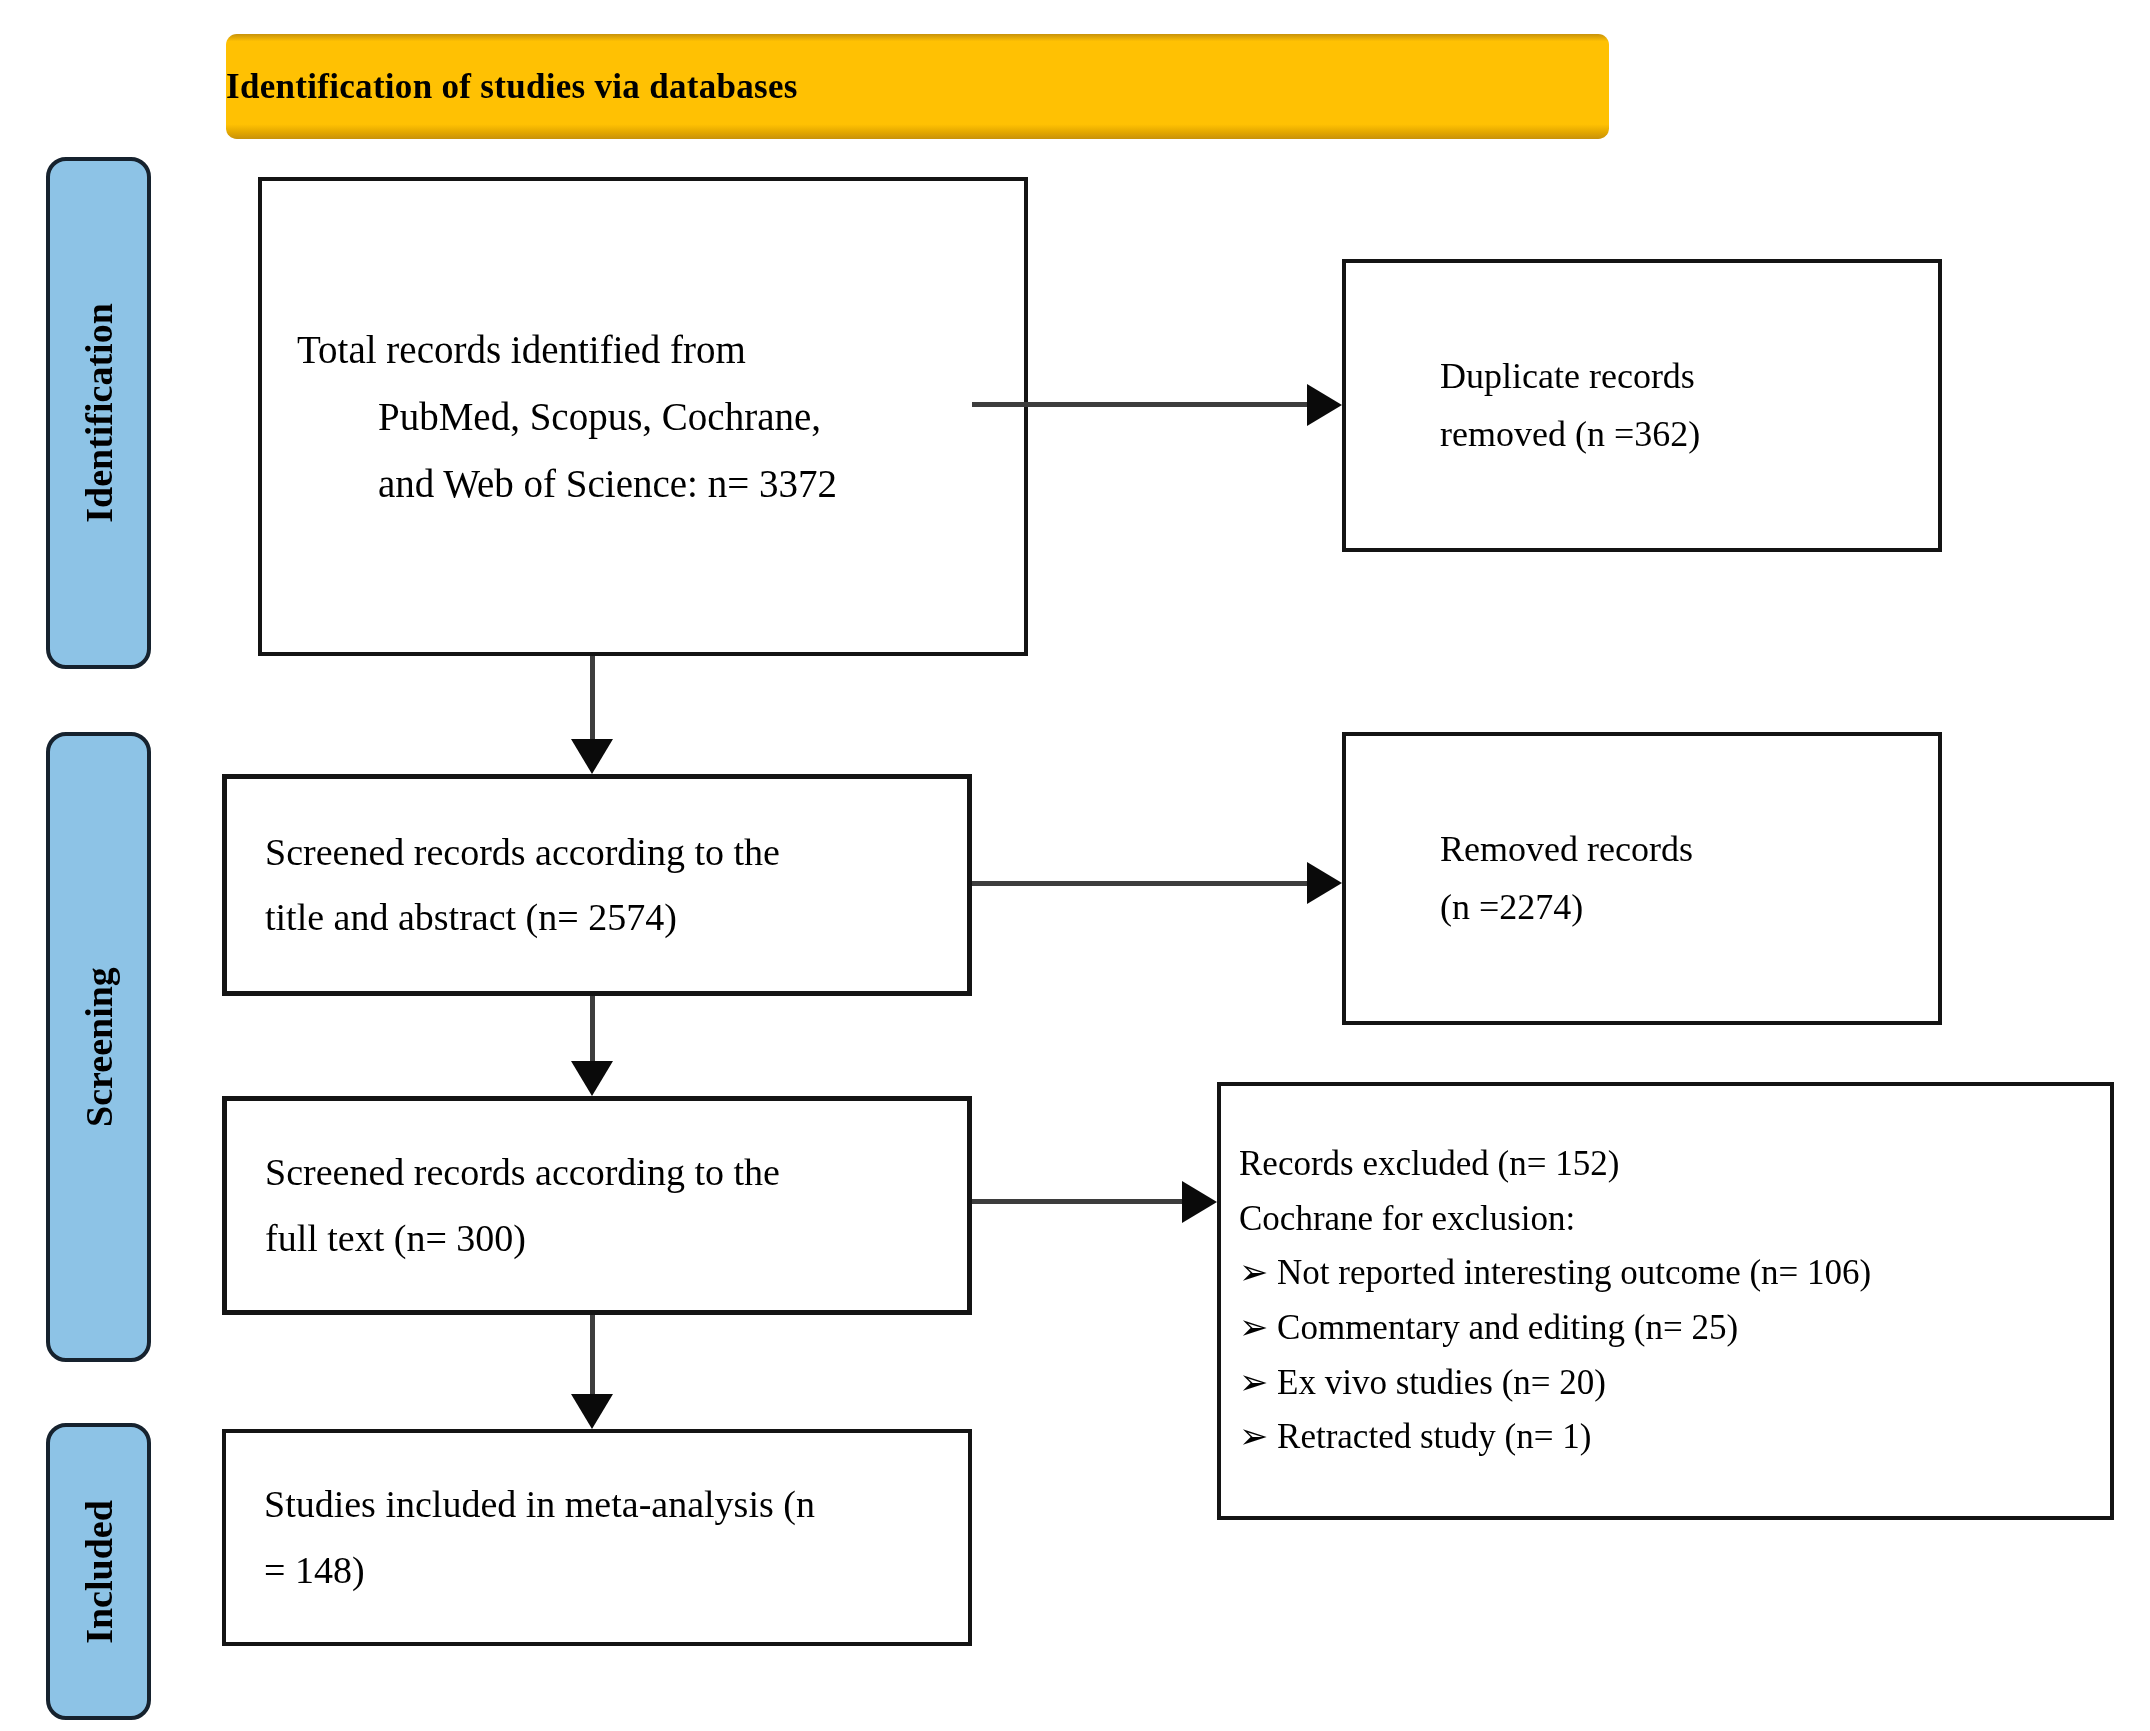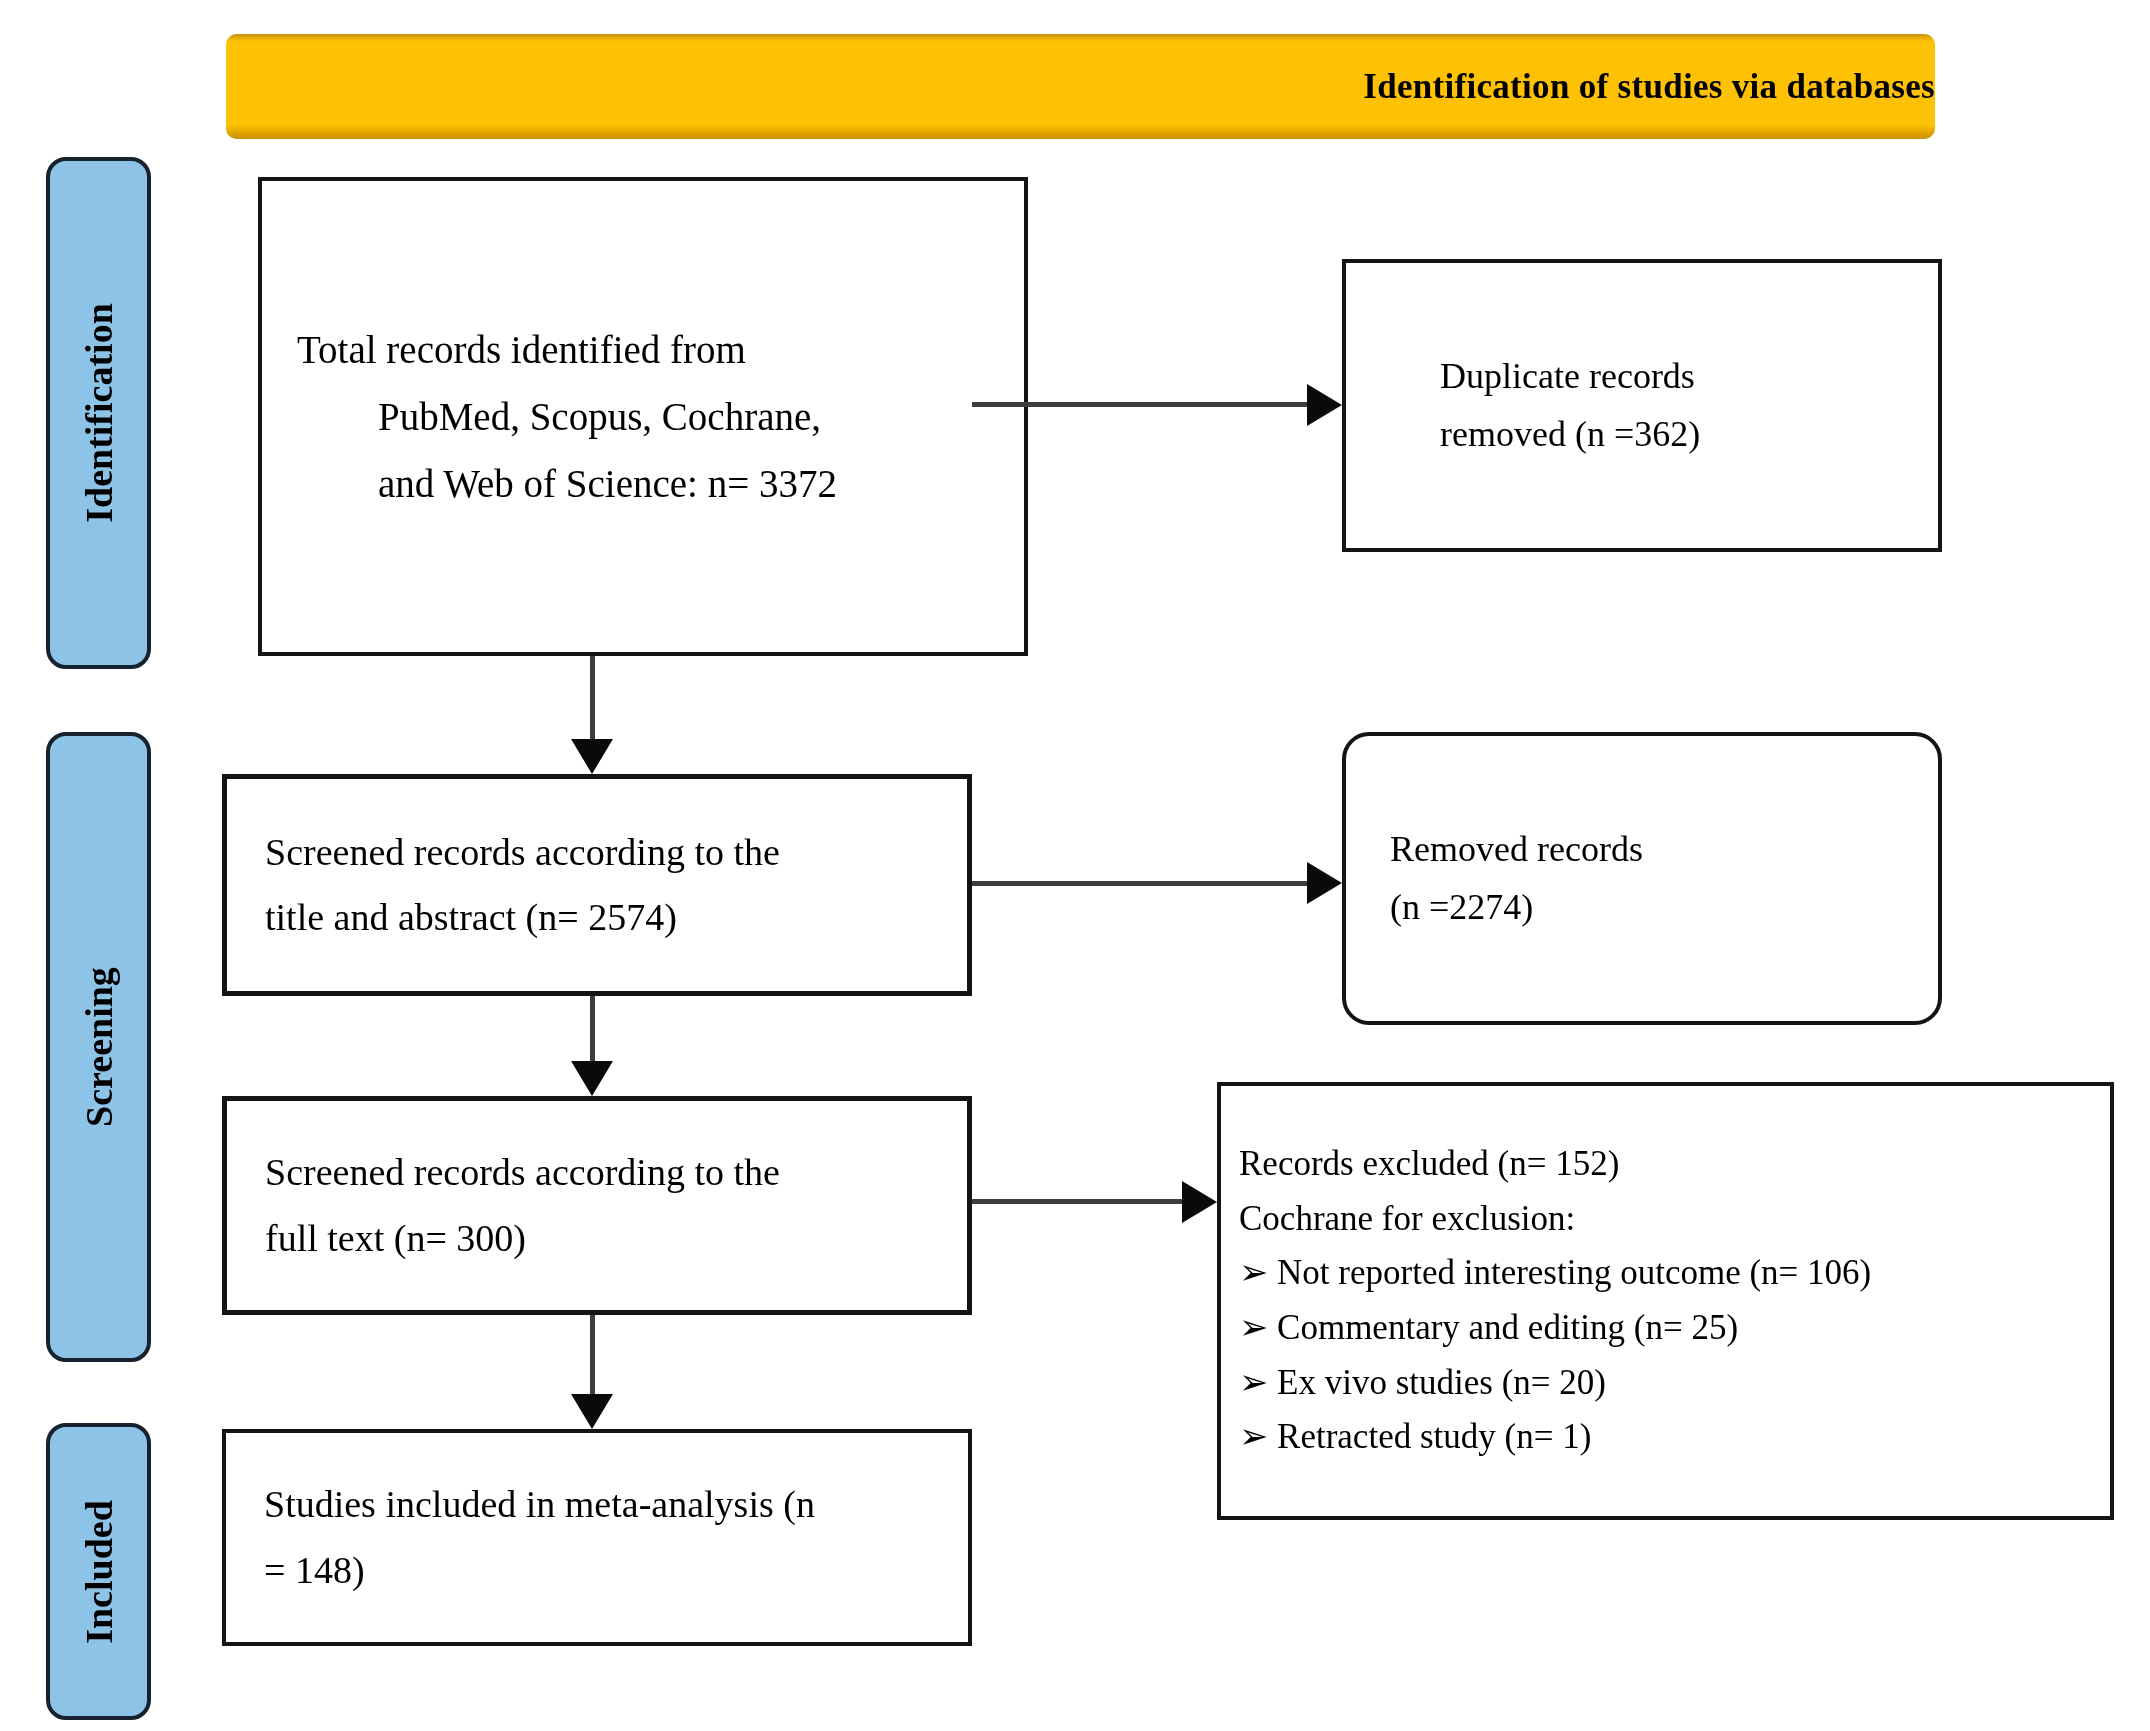--- a/index.html
+++ b/index.html
@@ -12,29 +12,29 @@
     height: 1731px;
     position: relative;
     overflow: hidden;
     font-family: "Liberation Serif", "DejaVu Serif", serif;
     color: #000000;
   }
   .abs { position: absolute; box-sizing: border-box; }
 
   
   .banner {
-    left: 226px; top: 34px; width: 1709px; height: 105px;
+    left: 226px; top: 34px; width: 1383px; height: 105px;
     background: linear-gradient(180deg,
       var(--banner-edge, #c8920a) 0%,
       var(--banner-bg, #ffc103) 7%,
       var(--banner-bg, #ffc103) 86%,
       #e2a600 94%,
       var(--banner-edge, #c8920a) 100%);
     border-radius: 10.8px;
-    display: flex; align-items: center; justify-content: flex-end;
+    display: flex; align-items: center; justify-content: flex-start;
   }
   .banner-title {
     font-size: 35px; font-weight: bold; letter-spacing: 0.3px;
   }
 
   
   .stage {
     left: 46px; width: 105px;
     background: var(--stage-bg, #8dc3e6);
     border: 4.7px solid var(--stage-border, #16222e);
@@ -106,21 +106,21 @@
 <div class="abs fbox fbox-right" style="left:1342px;top:259px;width:600px;height:293px;padding-left:94px;">
     <div class="tline">Duplicate records</div>
     <div class="tline">removed (n =362)</div>
   </div>
 
 <div class="abs fbox" style="left:222px;top:774px;width:750px;height:222px;padding-left:38px;border-width:5.4px;">
     <div class="tline">Screened records according to the</div>
     <div class="tline">title and abstract (n= 2574)</div>
   </div>
 
-<div class="abs fbox fbox-right" style="left:1342px;top:732px;width:600px;height:293px;padding-left:44px;border-radius:27px;">
+<div class="abs fbox fbox-right" style="left:1342px;top:732px;width:600px;height:293px;padding-left:94px;">
     <div class="tline">Removed records</div>
     <div class="tline">(n =2274)</div>
   </div>
 
 <div class="abs fbox" style="left:222px;top:1096px;width:750px;height:219px;padding-left:38px;border-width:5.4px;">
     <div class="tline">Screened records according to the</div>
     <div class="tline">full text (n= 300)</div>
   </div>
 
 <div class="abs fbox fbox-right excl" style="left:1217px;top:1082px;width:897px;height:438px;padding-left:18px;">

